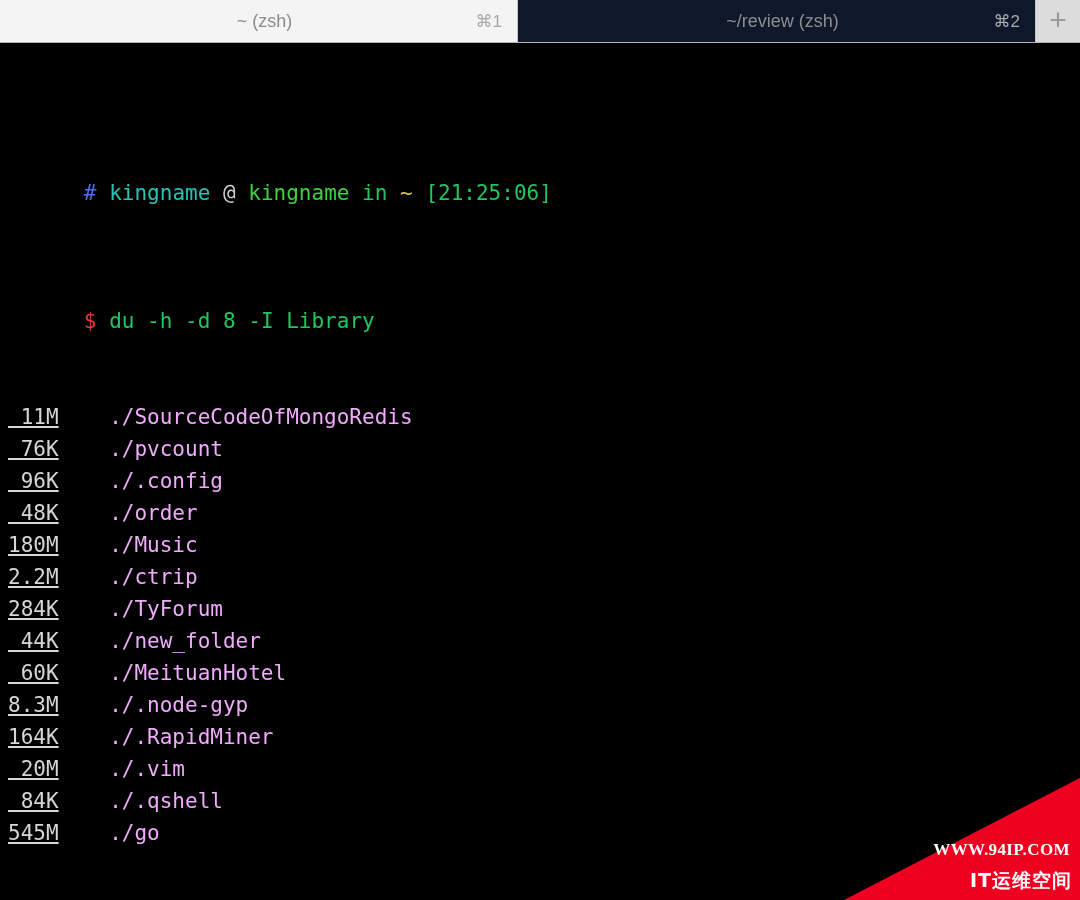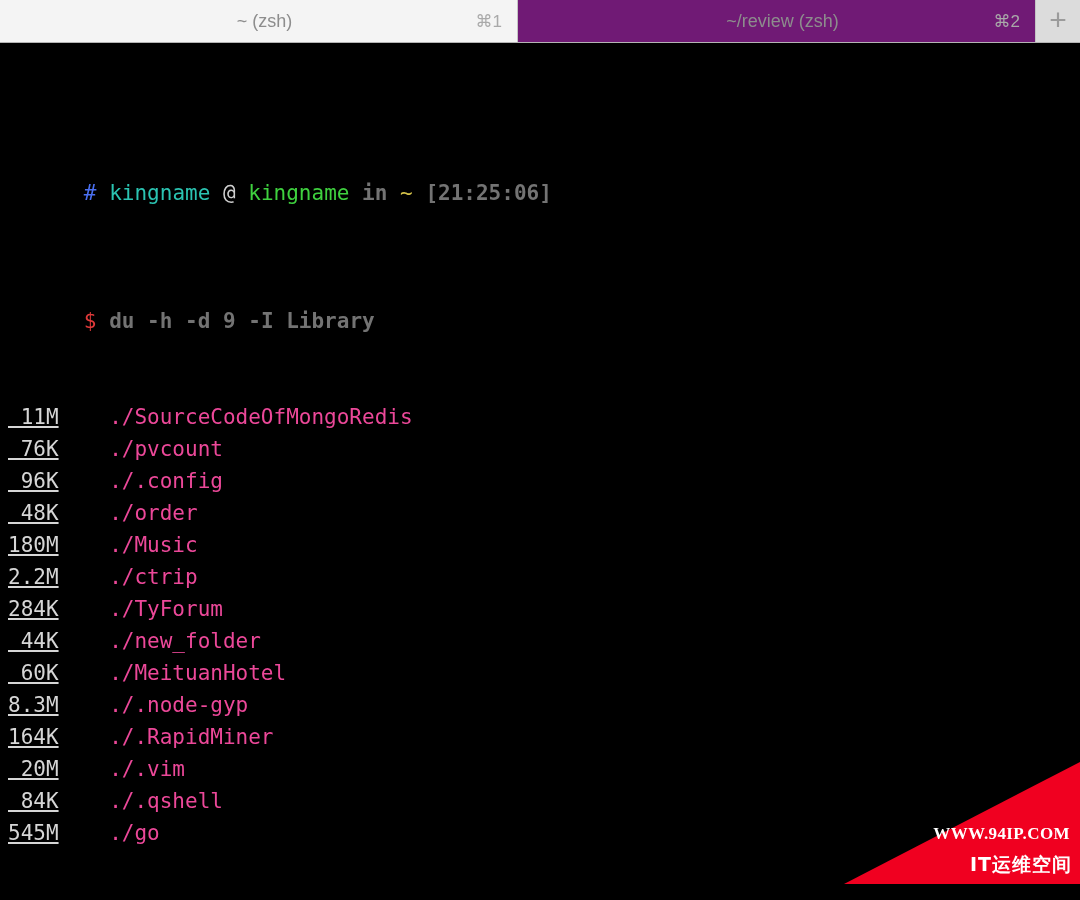--- a/index.html
+++ b/index.html
@@ -92,21 +92,21 @@
     justify-content: center;
     border-right: 1px solid #c4c4c4;
     box-sizing: border-box;
     font-family: "Liberation Sans", sans-serif;
     padding-left: 12px;
   }
   .tab.inactive {
     background: #f4f4f4;
   }
   .tab.active {
-    background: #701a75;
+    background: #0f172a;
   }
   .tab-label {
     font-size: 18px;
     color: #8d8d8d;
   }
   .tab-shortcut {
     position: absolute;
     right: 15px;
     font-size: 17px;
     color: #a9a9a9;
@@ -142,31 +142,31 @@
     overflow: hidden;
   }
   .term-line {
     height: 32px;
     white-space: pre;
   }
   .c-hash   { color: #4a6ff0; }
   .c-user   { color: #2bc4b2; }
   .c-at     { color: #cfcfcf; }
   .c-host   { color: #3fd13f; }
-  .c-plain  { color: #737373; font-weight: bold; }
+  .c-plain  { color: #22c55e; }
   .c-tilde  { color: #d7c44a; }
   .c-dollar { color: #e03a3a; }
   .c-size   { color: #d6d6d6; text-decoration: underline; }
-  .c-path   { color: #ec4899; text-align: center; }
+  .c-path   { color: #f0abfc; text-align: center; }
 
   
   #watermark {
     position: absolute;
     right: 0;
-    bottom: 16px;
+    bottom: 0;
     width: 236px;
     height: 122px;
     pointer-events: none;
   }
   #watermark svg {
     position: absolute;
     left: 0;
     top: 0;
   }
   #wm-url {
@@ -210,21 +210,21 @@
     <div id="new-tab-button">+</div>
   </div>
 
   <div id="terminal" style="background: rgb(0, 0, 0); color: rgb(214, 214, 214);">
 
     <div class="term-line">
       <span class="c-hash" style="color: rgb(74, 111, 240);">#</span><span class="c-plain"> </span><span class="c-user" style="color: rgb(43, 196, 178);">kingname</span><span class="c-plain"> </span><span class="c-at">@</span><span class="c-plain"> </span><span class="c-host" style="color: rgb(63, 209, 63);">kingname</span><span class="c-plain"> </span><span class="c-plain">in</span><span class="c-plain"> </span><span class="c-tilde" style="color: rgb(215, 196, 74);">~</span><span class="c-plain"> </span><span class="c-plain">[21:25:06]</span>
     </div>
 
     <div class="term-line">
-      <span class="c-dollar" style="color: rgb(224, 58, 58);">$</span><span class="c-plain"> </span><span class="c-plain">du -h -d 9 -I Library</span>
+      <span class="c-dollar" style="color: rgb(224, 58, 58);">$</span><span class="c-plain"> </span><span class="c-plain">du -h -d 8 -I Library</span>
     </div>
 
     <div id="output-lines"><div class="term-line"><span class="c-size"> 11M</span><span class="c-plain">    </span><span class="c-path">./SourceCodeOfMongoRedis</span></div><div class="term-line"><span class="c-size"> 76K</span><span class="c-plain">    </span><span class="c-path">./pvcount</span></div><div class="term-line"><span class="c-size"> 96K</span><span class="c-plain">    </span><span class="c-path">./.config</span></div><div class="term-line"><span class="c-size"> 48K</span><span class="c-plain">    </span><span class="c-path">./order</span></div><div class="term-line"><span class="c-size">180M</span><span class="c-plain">    </span><span class="c-path">./Music</span></div><div class="term-line"><span class="c-size">2.2M</span><span class="c-plain">    </span><span class="c-path">./ctrip</span></div><div class="term-line"><span class="c-size">284K</span><span class="c-plain">    </span><span class="c-path">./TyForum</span></div><div class="term-line"><span class="c-size"> 44K</span><span class="c-plain">    </span><span class="c-path">./new_folder</span></div><div class="term-line"><span class="c-size"> 60K</span><span class="c-plain">    </span><span class="c-path">./MeituanHotel</span></div><div class="term-line"><span class="c-size">8.3M</span><span class="c-plain">    </span><span class="c-path">./.node-gyp</span></div><div class="term-line"><span class="c-size">164K</span><span class="c-plain">    </span><span class="c-path">./.RapidMiner</span></div><div class="term-line"><span class="c-size"> 20M</span><span class="c-plain">    </span><span class="c-path">./.vim</span></div><div class="term-line"><span class="c-size"> 84K</span><span class="c-plain">    </span><span class="c-path">./.qshell</span></div><div class="term-line"><span class="c-size">545M</span><span class="c-plain">    </span><span class="c-path">./go</span></div><div class="term-line"><span class="c-size">8.0K</span><span class="c-plain">    </span><span class="c-path">./Nutstore Files</span></div></div>
 
   </div>
 
   <div id="watermark">
     <svg width="236" height="122" viewBox="0 0 236 122">
       <polygon points="236,0 236,122 0,122" id="wm-tri" fill="#f00020"></polygon>
     </svg>

